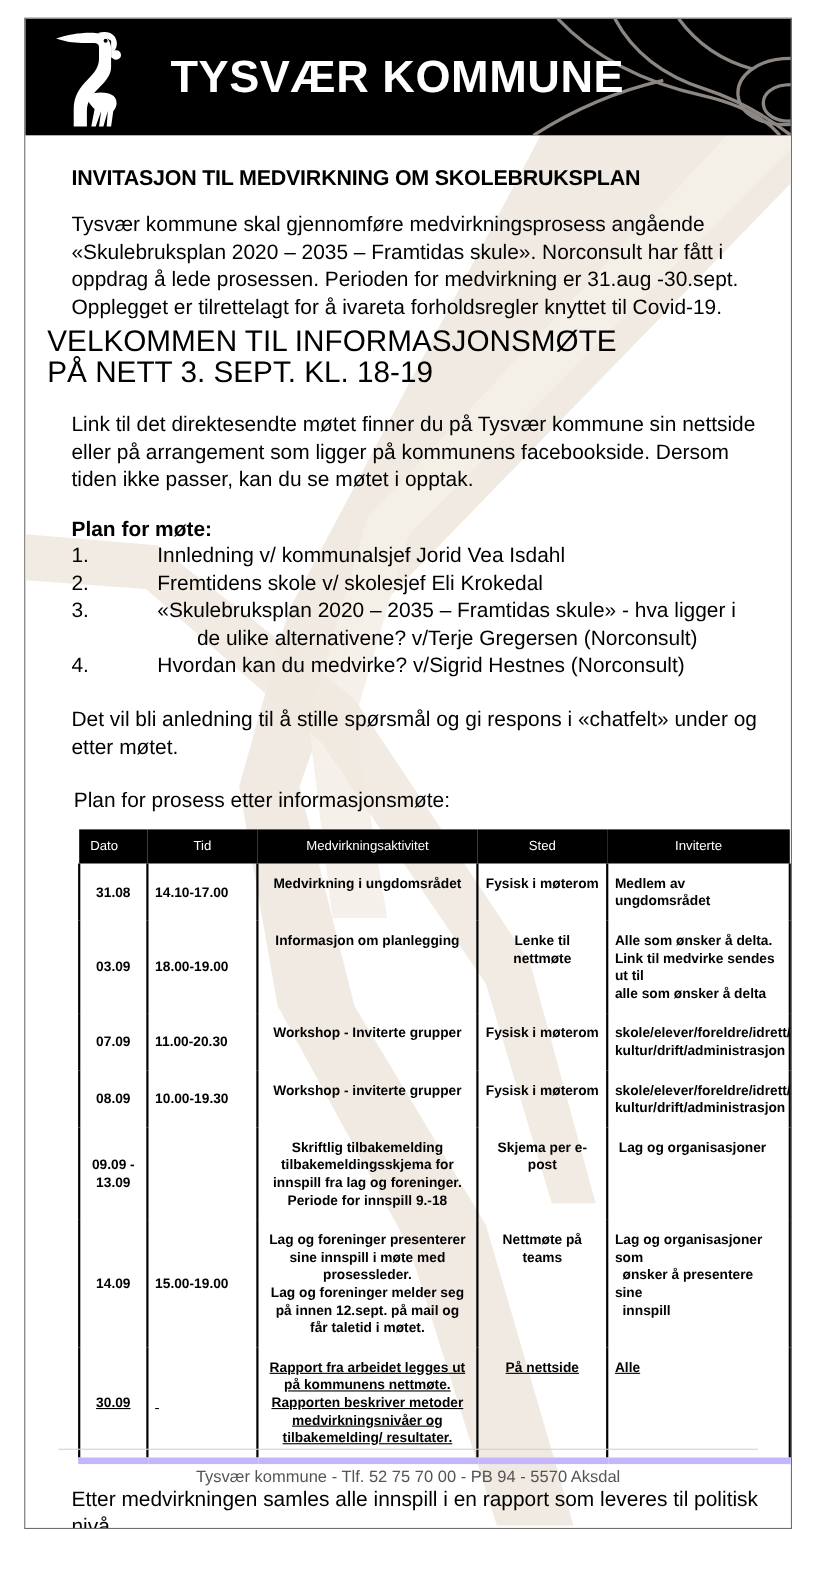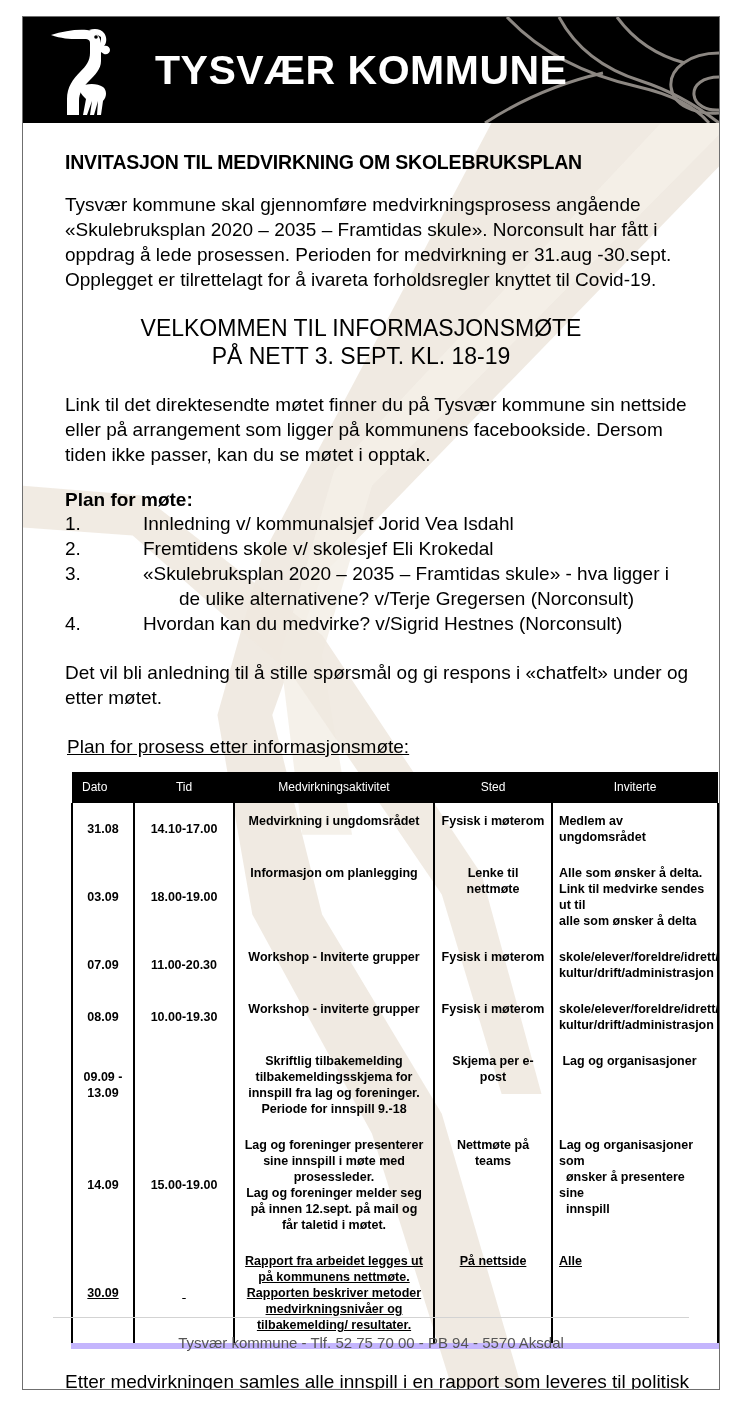--- a/index.html
+++ b/index.html
@@ -88,24 +88,24 @@
   }
 
   .para {
     font-size: 19px;
     line-height: 25px;
     margin: 18px 0 0 22px;
     max-width: 650px;
   }
 
   .center-head {
-    text-align: center;
-    font-size: 23px;
+    text-align: left;
+    font-size: 27px;
     line-height: 28px;
-    margin: 22px 0 0 0;
+    margin: 4px 0 0 0;
     padding-right: 20px;
   }
 
   .sub-para {
     font-size: 19px;
     line-height: 25px;
     margin: 22px 0 0 22px;
     max-width: 656px;
   }
 
@@ -140,21 +140,20 @@
   .chat-para {
     font-size: 19px;
     line-height: 25px;
     margin: 24px 0 0 22px;
     max-width: 658px;
   }
 
   .table-intro {
     font-size: 19px;
     margin: 26px 0 0 24px;
-    text-decoration: underline;
   }
 
   
   #proc-table-wrap {
     margin: 14px 0 0 18px;
     width: 646px;
     padding-left: 10px;
   }
   table#proc-table {
     border-collapse: collapse;
@@ -180,21 +179,21 @@
     line-height: 16px;
     padding: 10px 6px;
     vertical-align: top;
   }
   table#proc-table tr.tr-body td { border-top: none; border-bottom: none; }
   table#proc-table td.c-dato {
     border-left: 2px solid #000000;
     text-align: center;
     vertical-align: middle;
   }
-  table#proc-table td.c-tid { text-align: center; vertical-align: middle; }
+  table#proc-table td.c-tid { vertical-align: middle; }
   table#proc-table td.c-akt { text-align: center; }
   table#proc-table td.c-sted { text-align: center; vertical-align: top; }
   table#proc-table td.c-inv { text-align: left; border-right: 2px solid #000000; }
   table#proc-table tr.last-row td { border-bottom: 6px solid #c4b5fd; text-decoration: underline; }
   .cell-lines div { white-space: pre-wrap; }
 
   
   .closing {
     font-size: 19px;
     line-height: 25px;

